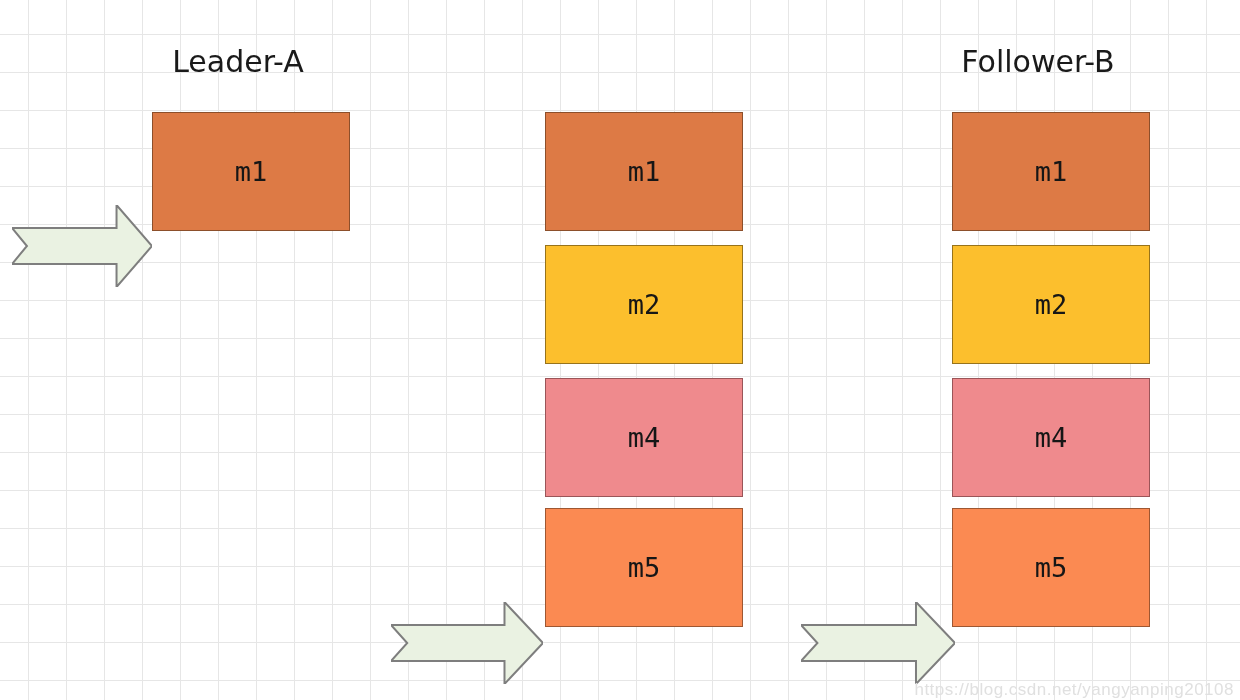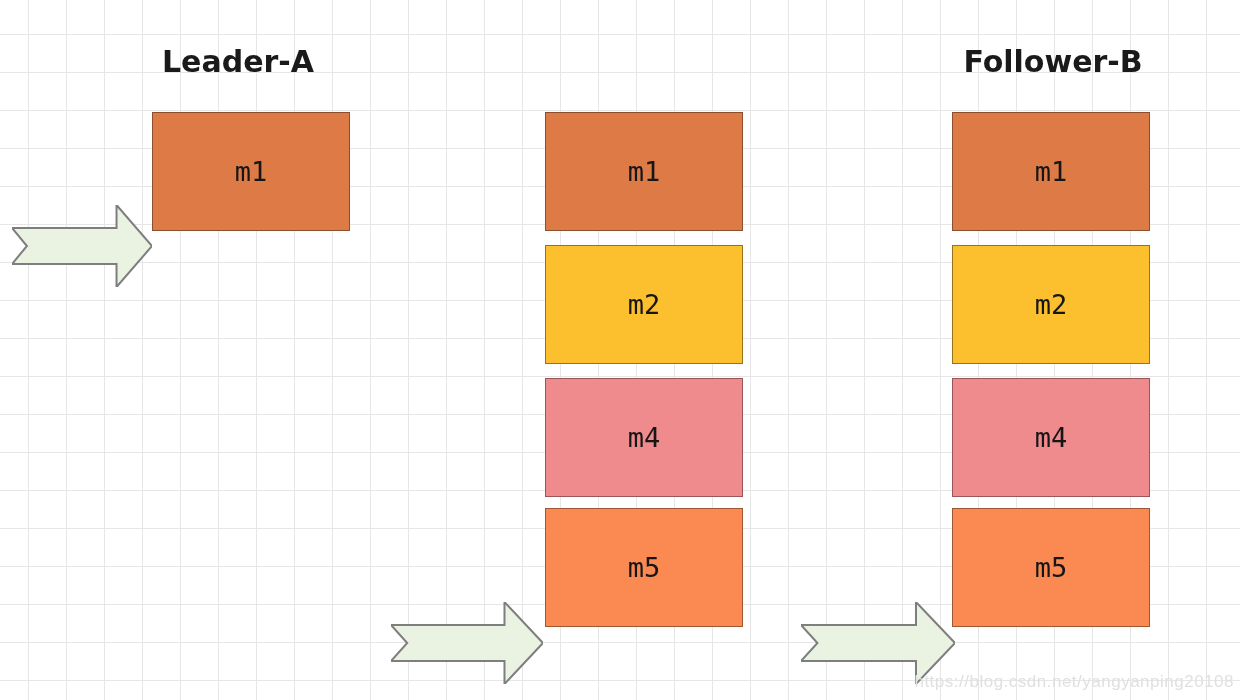--- a/index.html
+++ b/index.html
@@ -11,48 +11,48 @@
     background-image:
       linear-gradient(to right,#e6e6e6 1px,transparent 1px),
       linear-gradient(to bottom,#e6e6e6 1px,transparent 1px);
     background-size:38px 38px;
     background-position:28px 34px;
   }
   .col-title{
     position:absolute;top:44px;height:36px;line-height:36px;
     text-align:center;
     font-family:"DejaVu Sans",sans-serif;
-    font-weight:bold;font-size:30px;
+    font-weight:normal;font-size:30px;
     color:#1a1a1a;
     white-space:nowrap;
   }
   #title-0{left:148px;width:180px;}
   #title-1{left:557px;width:180px;}
-  #title-2{left:948px;width:180px;margin-left:15px;}
+  #title-2{left:948px;width:180px;}
 
   .column{position:absolute;top:0;height:700px;}
   #col-0{left:152px;width:198px;}
   #col-1{left:545px;width:198px;}
   #col-2{left:952px;width:198px;}
 
   .message-block{
     position:absolute;left:0;width:198px;height:119px;
     box-sizing:border-box;
     border:1.5px solid #8C4F2B;
     display:flex;align-items:center;justify-content:center;
     font-family:"DejaVu Sans Mono",monospace;
     font-size:27px;color:#161616;
   }
   .arrow{position:absolute;display:block;}
   #arrow-0{left:12px;top:205px;width:140px;height:82px;}
   #arrow-1{left:391px;top:602px;width:152px;height:82px;}
   #arrow-2{left:801px;top:602px;width:154px;height:82px;}
 
   .watermark{
-    position:absolute;right:6px;bottom:8px;
+    position:absolute;right:6px;bottom:0;
     font-family:"Liberation Sans",sans-serif;
     font-size:17px;letter-spacing:0.5px;
     color:#e0e0e0;
     white-space:nowrap;
   }
 </style>
 </head>
 <body>
 
 <div class="canvas">

